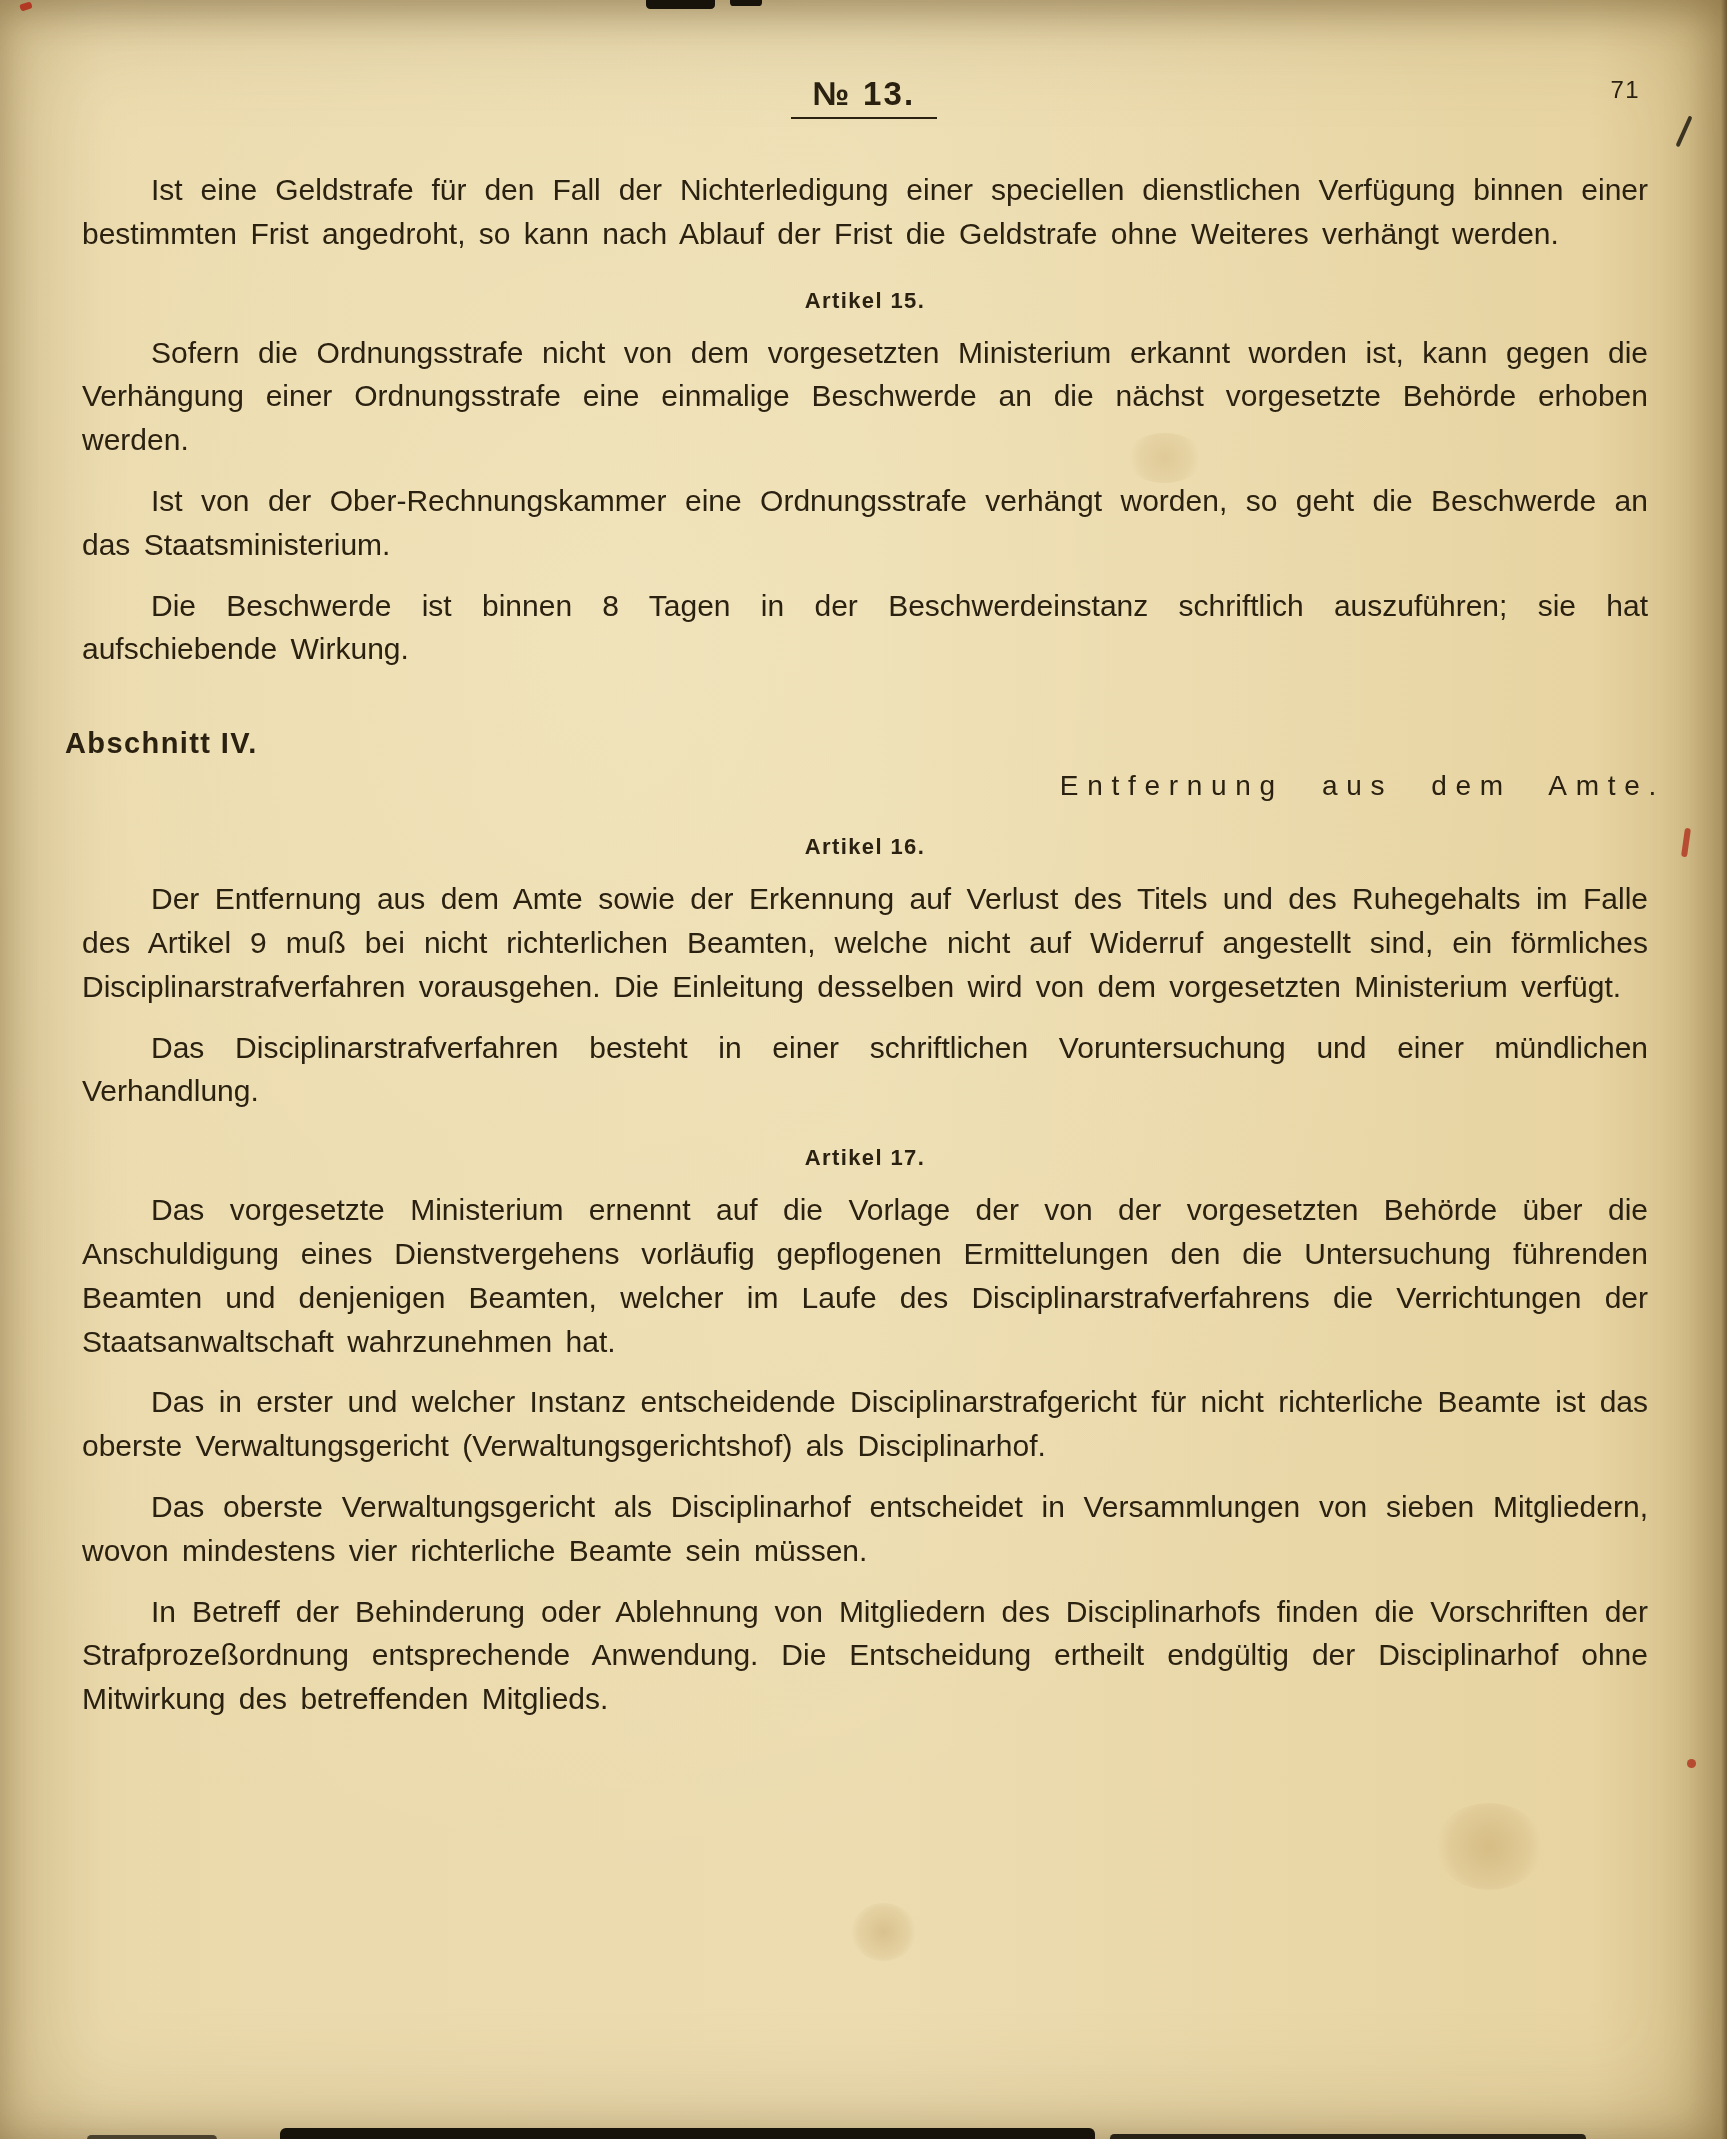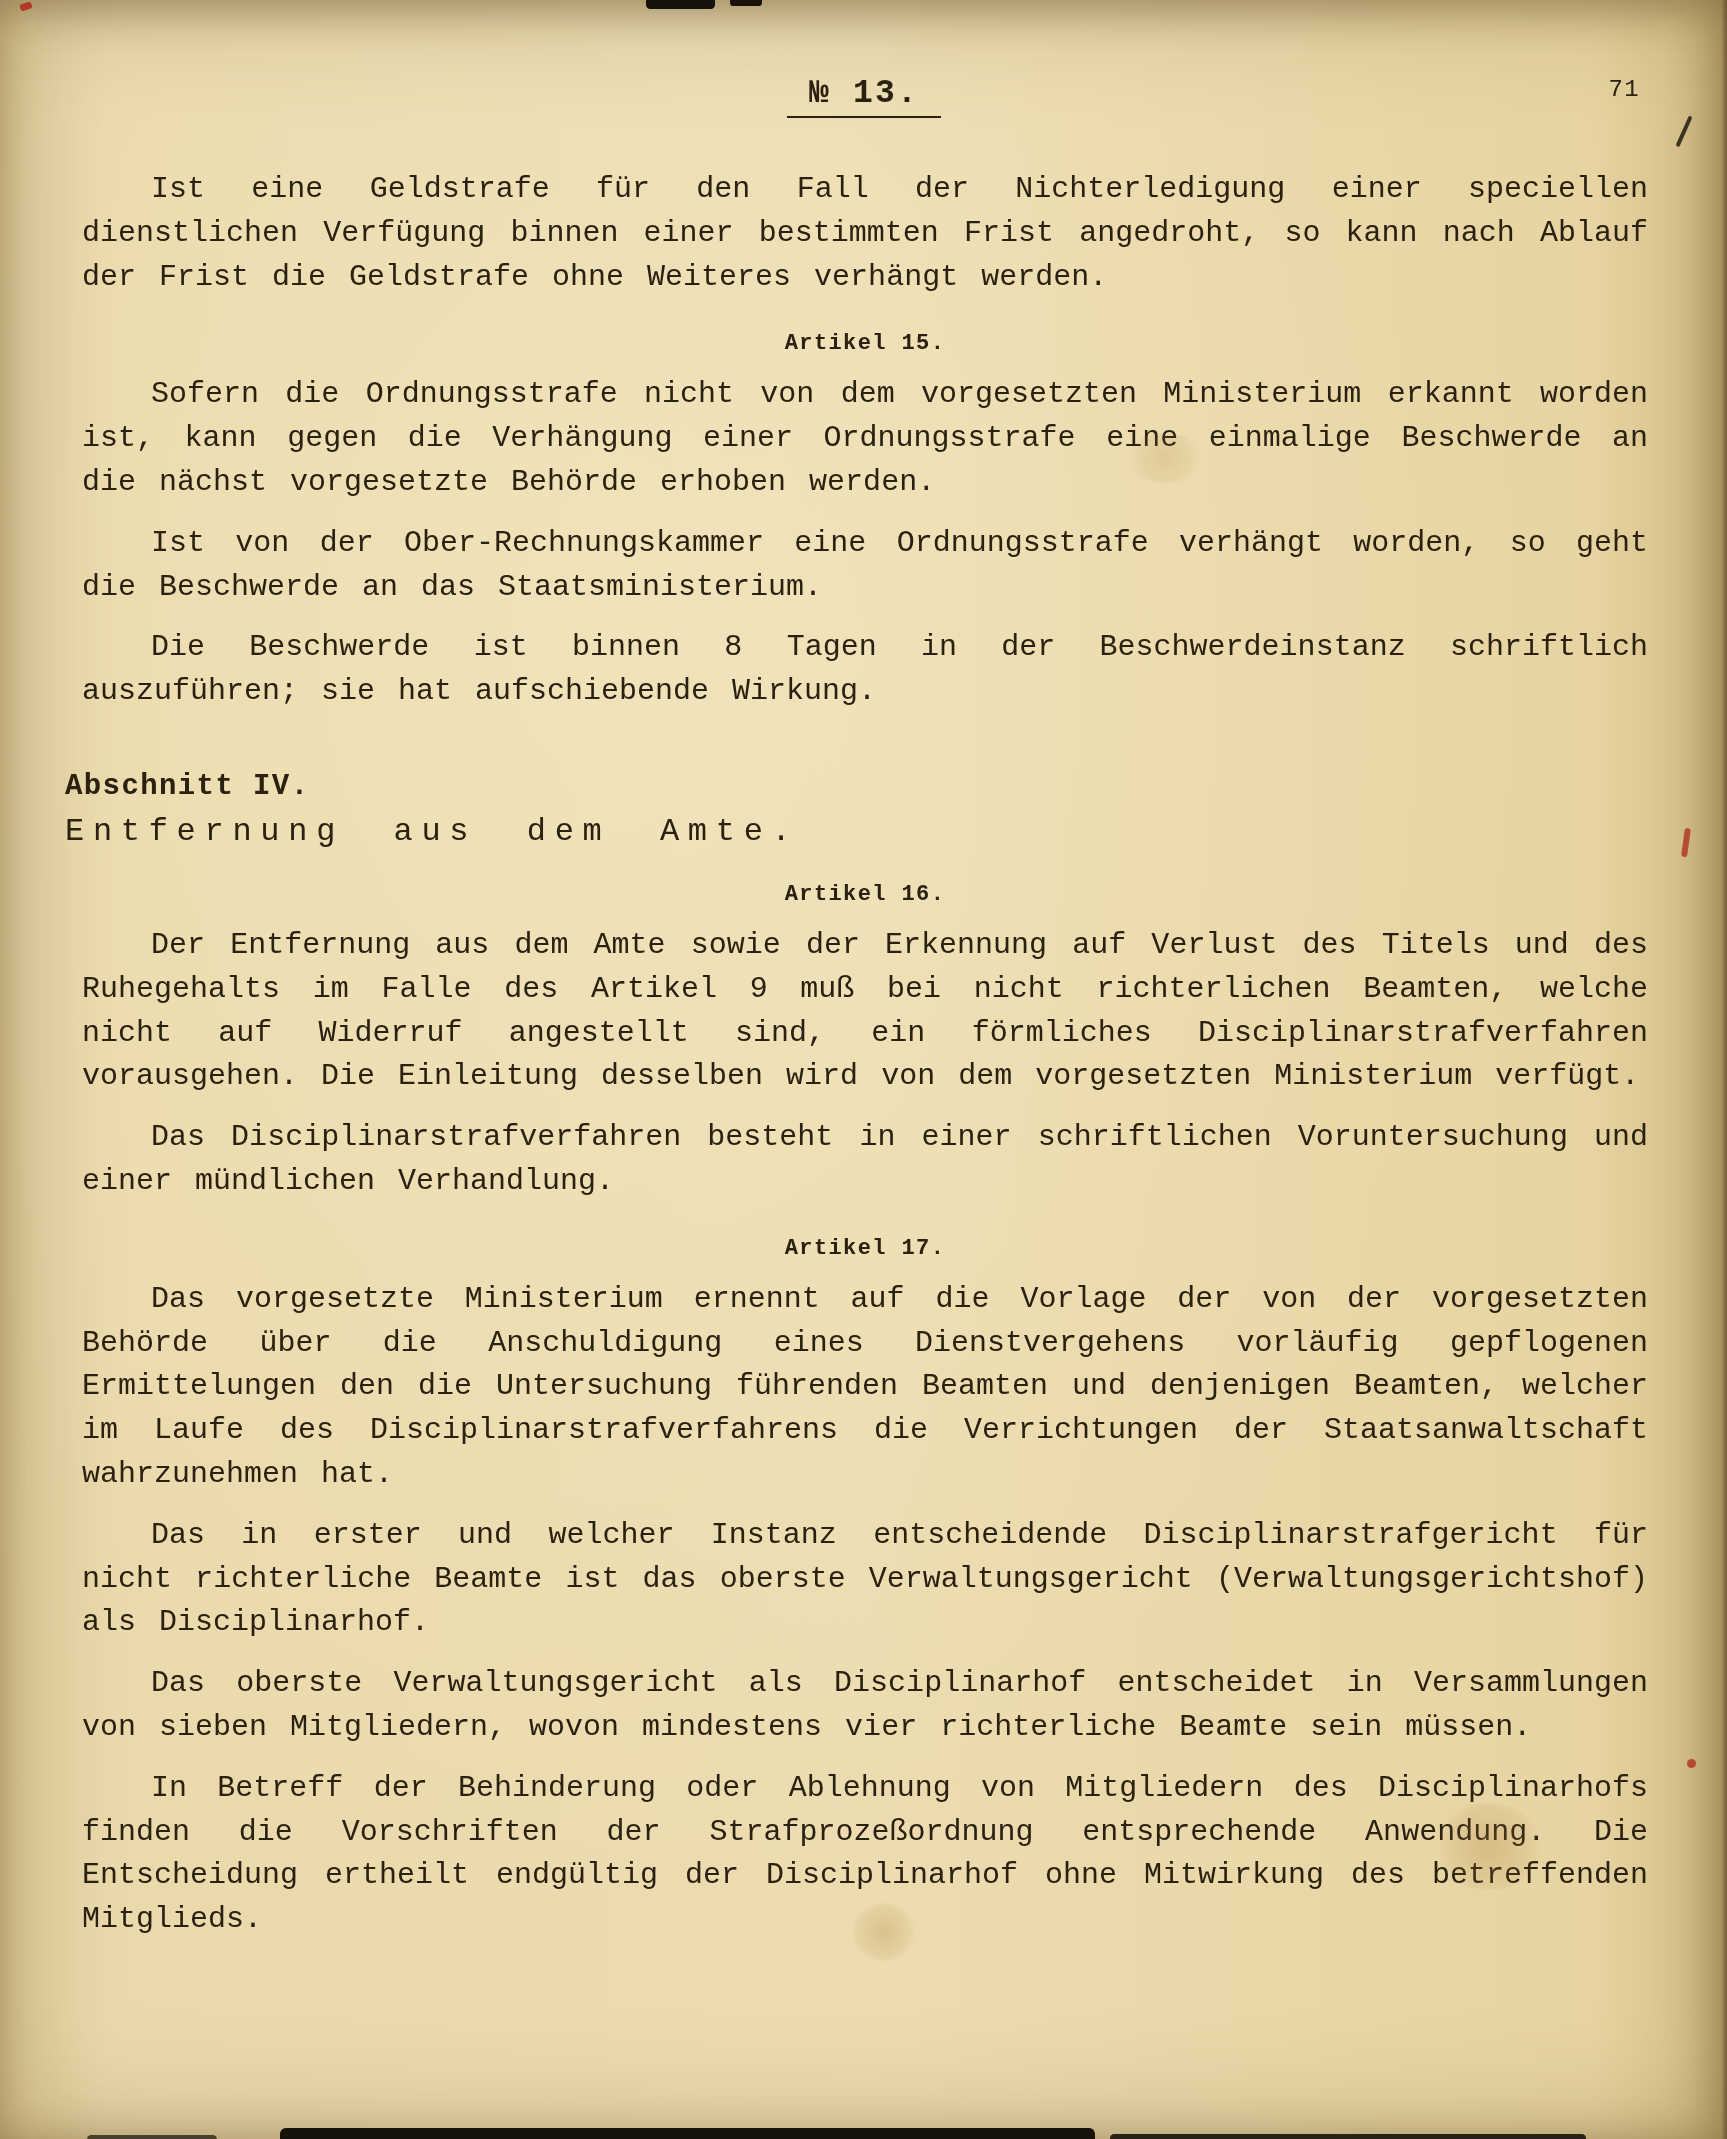--- a/index.html
+++ b/index.html
@@ -13,21 +13,21 @@
     height: 2140px;
     background:
       radial-gradient(ellipse at 35% 30%, rgba(255,248,220,0.25), rgba(0,0,0,0) 60%),
       linear-gradient(90deg, #e2cf9e 0%, #ead9ab 6%, #ecdcb0 50%, #e7d4a2 92%, #d9c38c 100%),
       #e9d7a8;
     box-shadow:
       inset 0 0 115px rgba(110, 84, 38, 0.35),
       inset -19px 0 43px rgba(95, 70, 30, 0.28),
       inset 0 13px 36px rgba(95, 70, 30, 0.25);
     overflow: hidden;
-    font-family: Liberation Mono, monospace;
+    font-family: Liberation Sans, sans-serif;
     color: #2a2110;
   }
 
   
   .header-row {
     position: absolute;
     top: 75px;
     left: 0;
     right: 0;
     text-align: center;
@@ -73,23 +73,23 @@
   }
   .h-abschnitt {
     margin: 56px 0 7.2px 0;
     font-size: 29px;
     font-weight: bold;
     text-align: left;
     letter-spacing: 1.4px;
   }
   .h-subtitle {
     margin: 10px 0 21.6px 0;
-    font-size: 32px;
+    font-size: 28px;
     font-weight: normal;
-    text-align: left;
+    text-align: right;
     letter-spacing: 8.7px;
     word-spacing: 21.6px;
   }
 
   
   .artifact { position: absolute; }
   .ink-black { background: #17120a; }
   .ink-red  { background: #b23a24; }
   .edge-strip-right {
     top: 0; right: 0; width: 7.2px; height: 100%;

